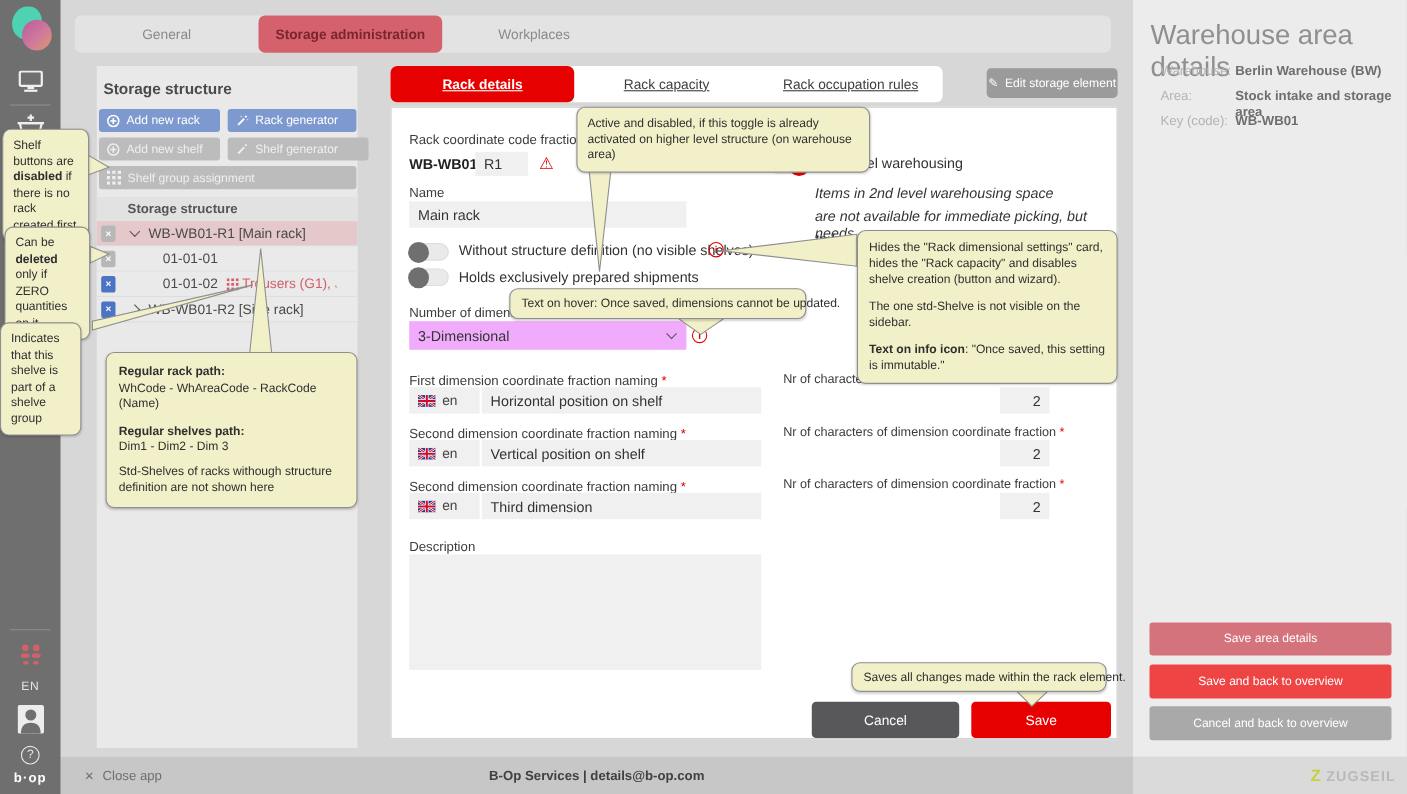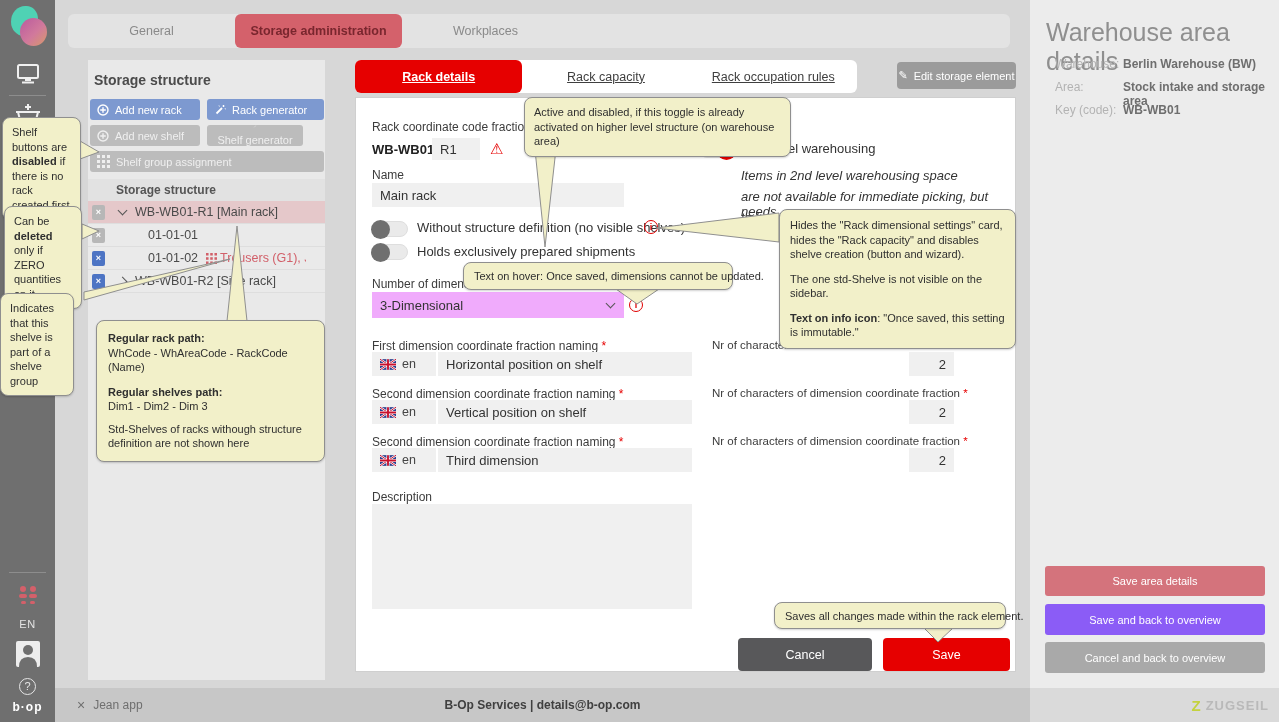--- a/index.html
+++ b/index.html
@@ -154,21 +154,21 @@
       </svg>
     <span>Rack generator</span>
   </div>
   <div class="lbtn dis" style="left:2px;top:65px;width:110px;">
     <svg width="12" height="12" viewBox="0 0 12 12">
         <circle cx="6" cy="6" r="5" fill="none" stroke="#efefef" stroke-width="1.4"></circle>
         <path d="M6 3.2 V8.8 M3.2 6 H8.8" stroke="#efefef" stroke-width="1.4"></path>
       </svg>
     <span>Add new shelf</span>
   </div>
-  <div class="lbtn dis" style="left:119px;top:65px;width:96px;flex-direction:column;">
+  <div class="lbtn dis" style="left:119px;top:65px;width:128px;">
     <svg width="12" height="12" viewBox="0 0 12 12">
         <path d="M2.5 9.5 L8 4" stroke="#efefef" stroke-width="1.8"></path>
         <path d="M9.5 1 v2 M8.5 2 h2" stroke="#efefef" stroke-width="1"></path>
       </svg>
     <span>Shelf generator</span>
   </div>
   <div class="lbtn dis" style="left:2px;top:91px;width:234px;">
     <svg width="13" height="13" viewBox="0 0 13 13">
         <g fill="#efefef">
           <rect x="0" y="0" width="3" height="3"></rect>
@@ -341,28 +341,28 @@
 
 <div id="rightpanel">
   <div class="rp-title">Warehouse area details</div>
   <div class="rp-label" style="top:57px;">Warehouse:</div>
   <div class="rp-value" style="top:57px;">Berlin Warehouse (BW)</div>
   <div class="rp-label" style="top:80px;">Area:</div>
   <div class="rp-value" style="top:80px;">Stock intake and storage area</div>
   <div class="rp-label" style="top:103px;">Key (code):</div>
   <div class="rp-value" style="top:103px;">WB-WB01</div>
   <div class="rp-btn" style="top:566px;height:30px;background:#d4737c;">Save area details</div>
-  <div class="rp-btn" style="top:604px;height:31px;background:#8b5cf6;">Save and back to overview</div>
+  <div class="rp-btn" style="top:604px;height:31px;background:#ef4444;">Save and back to overview</div>
   <div class="rp-btn" style="top:642px;height:31px;background:#a9a9a9;">Cancel and back to overview</div>
 </div>
 
 <div id="footer-main">
   <div class="close-app">
     <span style="font-size:14px;">×</span>
-    <span>Jean app</span>
+    <span>Close app</span>
   </div>
   <div class="footer-center">B-Op Services | details@b-op.com</div>
 </div>
 <div id="footer-right">
   <div class="brand">
     <span class="z">Z</span>
     <span>ZUGSEIL</span>
   </div>
 </div>
 

